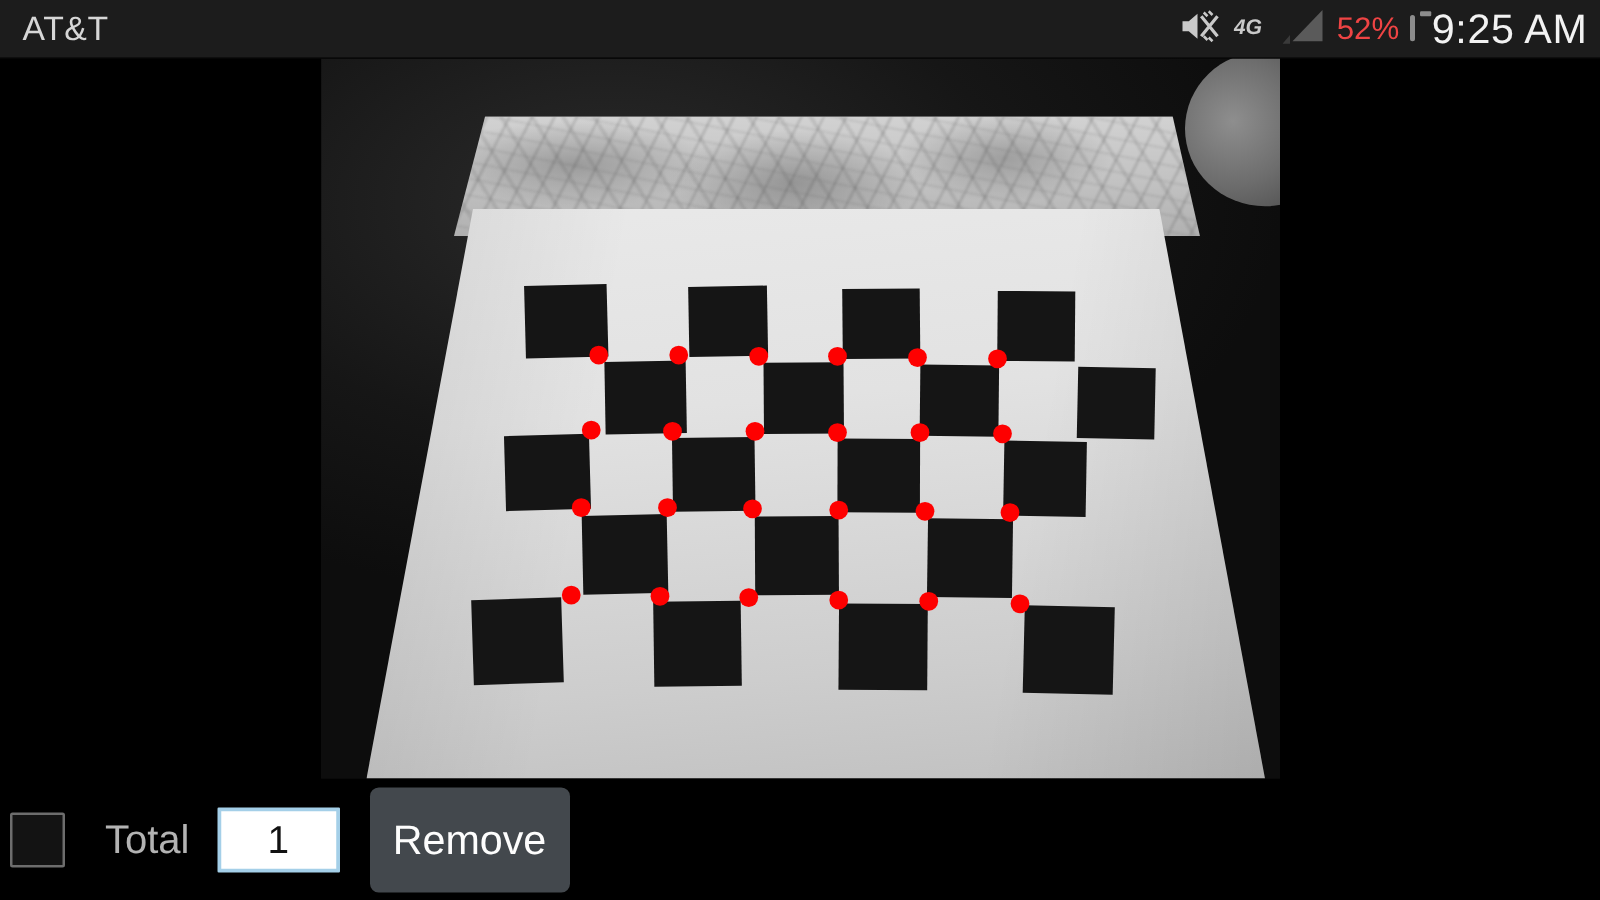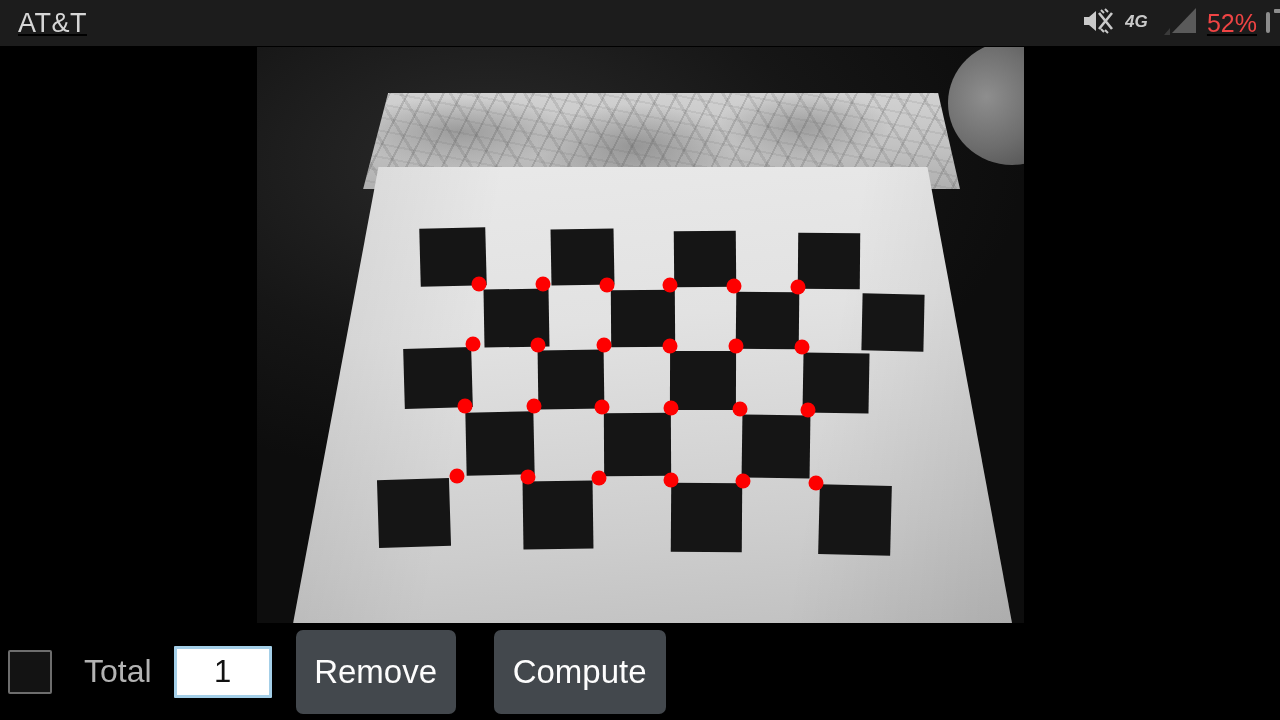--- a/index.html
+++ b/index.html
@@ -9,21 +9,20 @@
     font-family: "Liberation Sans", sans-serif;
   }
   #app { position: relative; width: 1280px; height: 720px; background: #000; }
 
   
   #status-bar {
     position: absolute; top: 0; left: 0; width: 1280px; height: 47px;
     background: #1c1c1c;
     display: flex; align-items: center;
     border-bottom: 1px solid #000;
-    text-decoration: underline;
   }
   #carrier {
     color: #d6d6d6; font-size: 27px; letter-spacing: .5px;
     margin-left: 18px; font-weight: 400;
   }
   #status-right {
     margin-left: auto; margin-right: 10px;
     display: flex; align-items: center; gap: 9px;
   }
   .sb-icon { display: block; }
@@ -170,20 +169,21 @@
           <path d="M6 22 L6 29 L0 29 z" fill="#3a3a3a"></path>
         </svg>
       </span>
 
       <span id="battery-pct">52%</span>
 
       <span class="sb-icon">
         <span class="battery-shell"><span class="battery-fill" style="height: 52%;"></span></span>
       </span>
 
+      <span id="clock">9:25 AM</span>
     </div>
   </div>
 
   <div id="preview">
     <div id="backdrop"></div>
     <div id="bowl"></div>
     <div id="counter"></div>
     <div id="counter-grain"></div>
     <div id="paper"></div>
     <div id="paper-shadow"></div>
@@ -234,16 +234,15 @@
         <div class="dot" style="left: 486px; top: 434px; background: rgb(254, 0, 0);"></div>
         <div class="dot" style="left: 559px; top: 436px; background: rgb(254, 0, 0);"></div>
       </div>
   </div>
 
   <div id="controls">
     <div id="checkbox-continuous"></div>
     <div id="label-total">Total</div>
     <div id="total-input">1</div>
     <div class="btn" id="btn-remove">Remove</div>
-    <div class="btn" id="btn-compute">Compute</div>
   </div>
 
 </div>
 
 </body></html>

